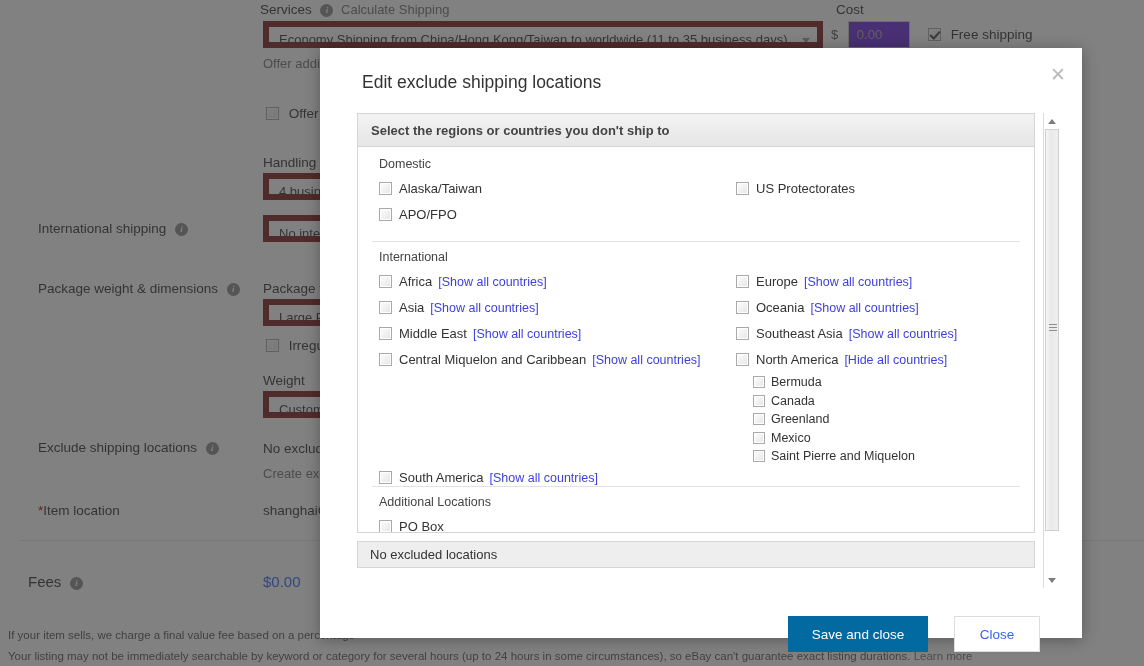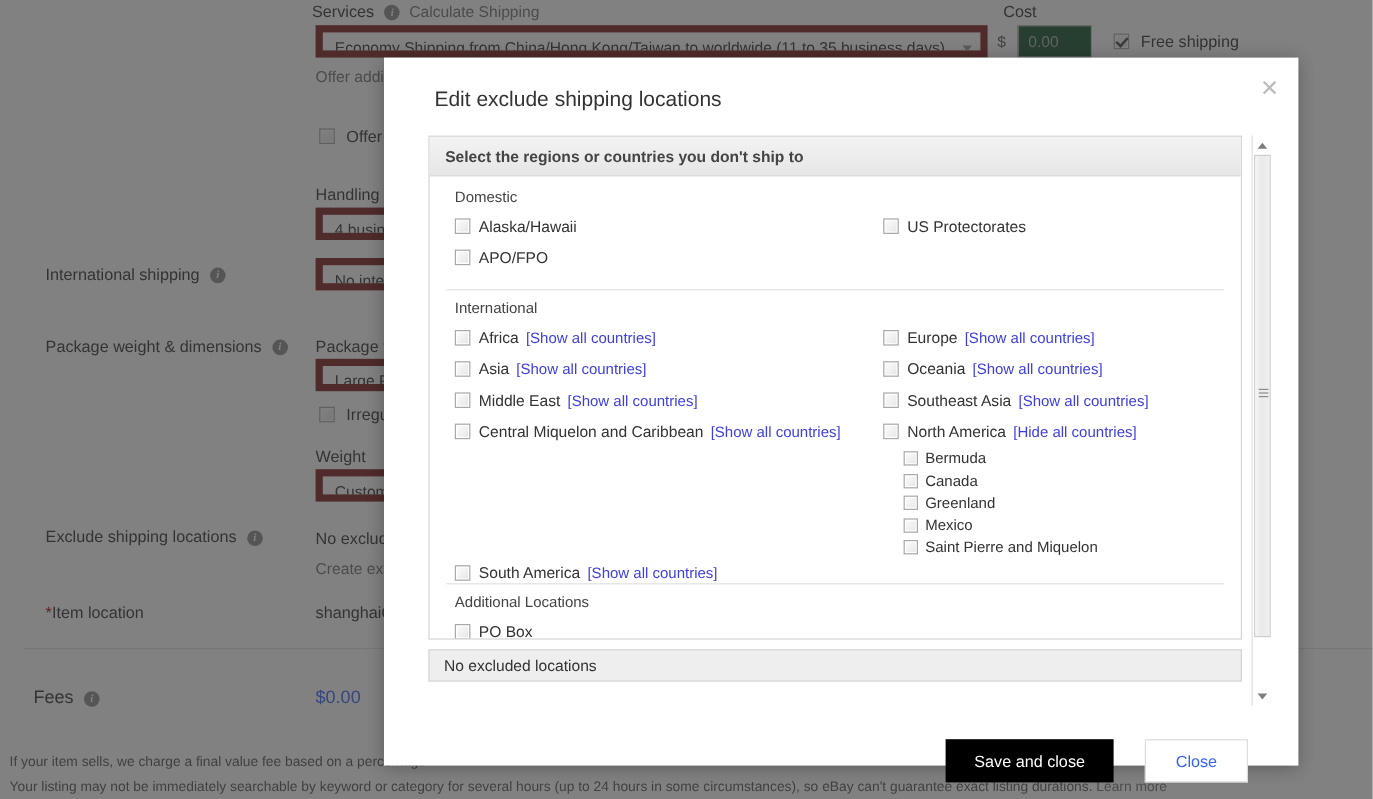--- a/index.html
+++ b/index.html
@@ -66,21 +66,21 @@
   }
   .cb.checked::after {
     content: "";
     position: absolute; left: 3px; top: 0px;
     width: 4px; height: 8px;
     border: solid #444; border-width: 0 2px 2px 0;
     transform: rotate(42deg);
   }
   .bg-money { font-size: 13px; color: #555; }
   .bg-input {
-    border: 1px solid #ccc; background: #14532d;
+    border: 1px solid #ccc; background: #6d28d9;
     height: 27px; width: 62px;
     font-size: 13px; color: #aaa;
     line-height: 25px; padding: 0 8px;
     display: inline-block;
   }
   .bg-divider {
     position: absolute; left: 10px; width: 1134px; height: 1px;
     background: #e4e4e4;
   }
   .fees-section {
@@ -221,21 +221,21 @@
   .sbar-grip i {
     display: block; height: 1px; background: #8d8d8d; margin-bottom: 2px;
   }
 
   .modal-footer {
     position: absolute; left: 0; right: 0; top: 568px;
   }
   .btn-primary {
     position: absolute; right: 112px; top: 0;
     width: 140px; height: 36px;
-    background: #000000; color: #ffffff;
+    background: #0369a1; color: #ffffff;
     border: none; font-size: 13.5px;
     cursor: pointer;
     font-family: "Liberation Sans", sans-serif;
   }
   .btn-secondary {
     position: absolute; right: 0px; top: 0;
     width: 86px; height: 36px;
     background: #ffffff; color: #3665f3;
     border: 1px solid #dddddd; font-size: 13.5px;
     cursor: pointer;
@@ -378,21 +378,21 @@
     <div class="list-wrap">
       <div class="list-panel">
         <div class="list-header">Select the regions or countries you don't ship to</div>
         <div class="list-body">
 
           <div>
             <div class="grp-title">Domestic</div>
             <div class="cols" style="height:58px;">
               <div class="col-l">
                 <div class="opt">
-                  <span class="cb"></span><span>Alaska/Hawaii</span>
+                  <span class="cb"></span><span>Alaska/Taiwan</span>
                 </div>
                 <div class="opt">
                   <span class="cb"></span><span>APO/FPO</span>
                 </div>
               </div>
               <div class="col-r">
                 <div class="opt">
                   <span class="cb"></span><span>US Protectorates</span>
                 </div>
               </div>

